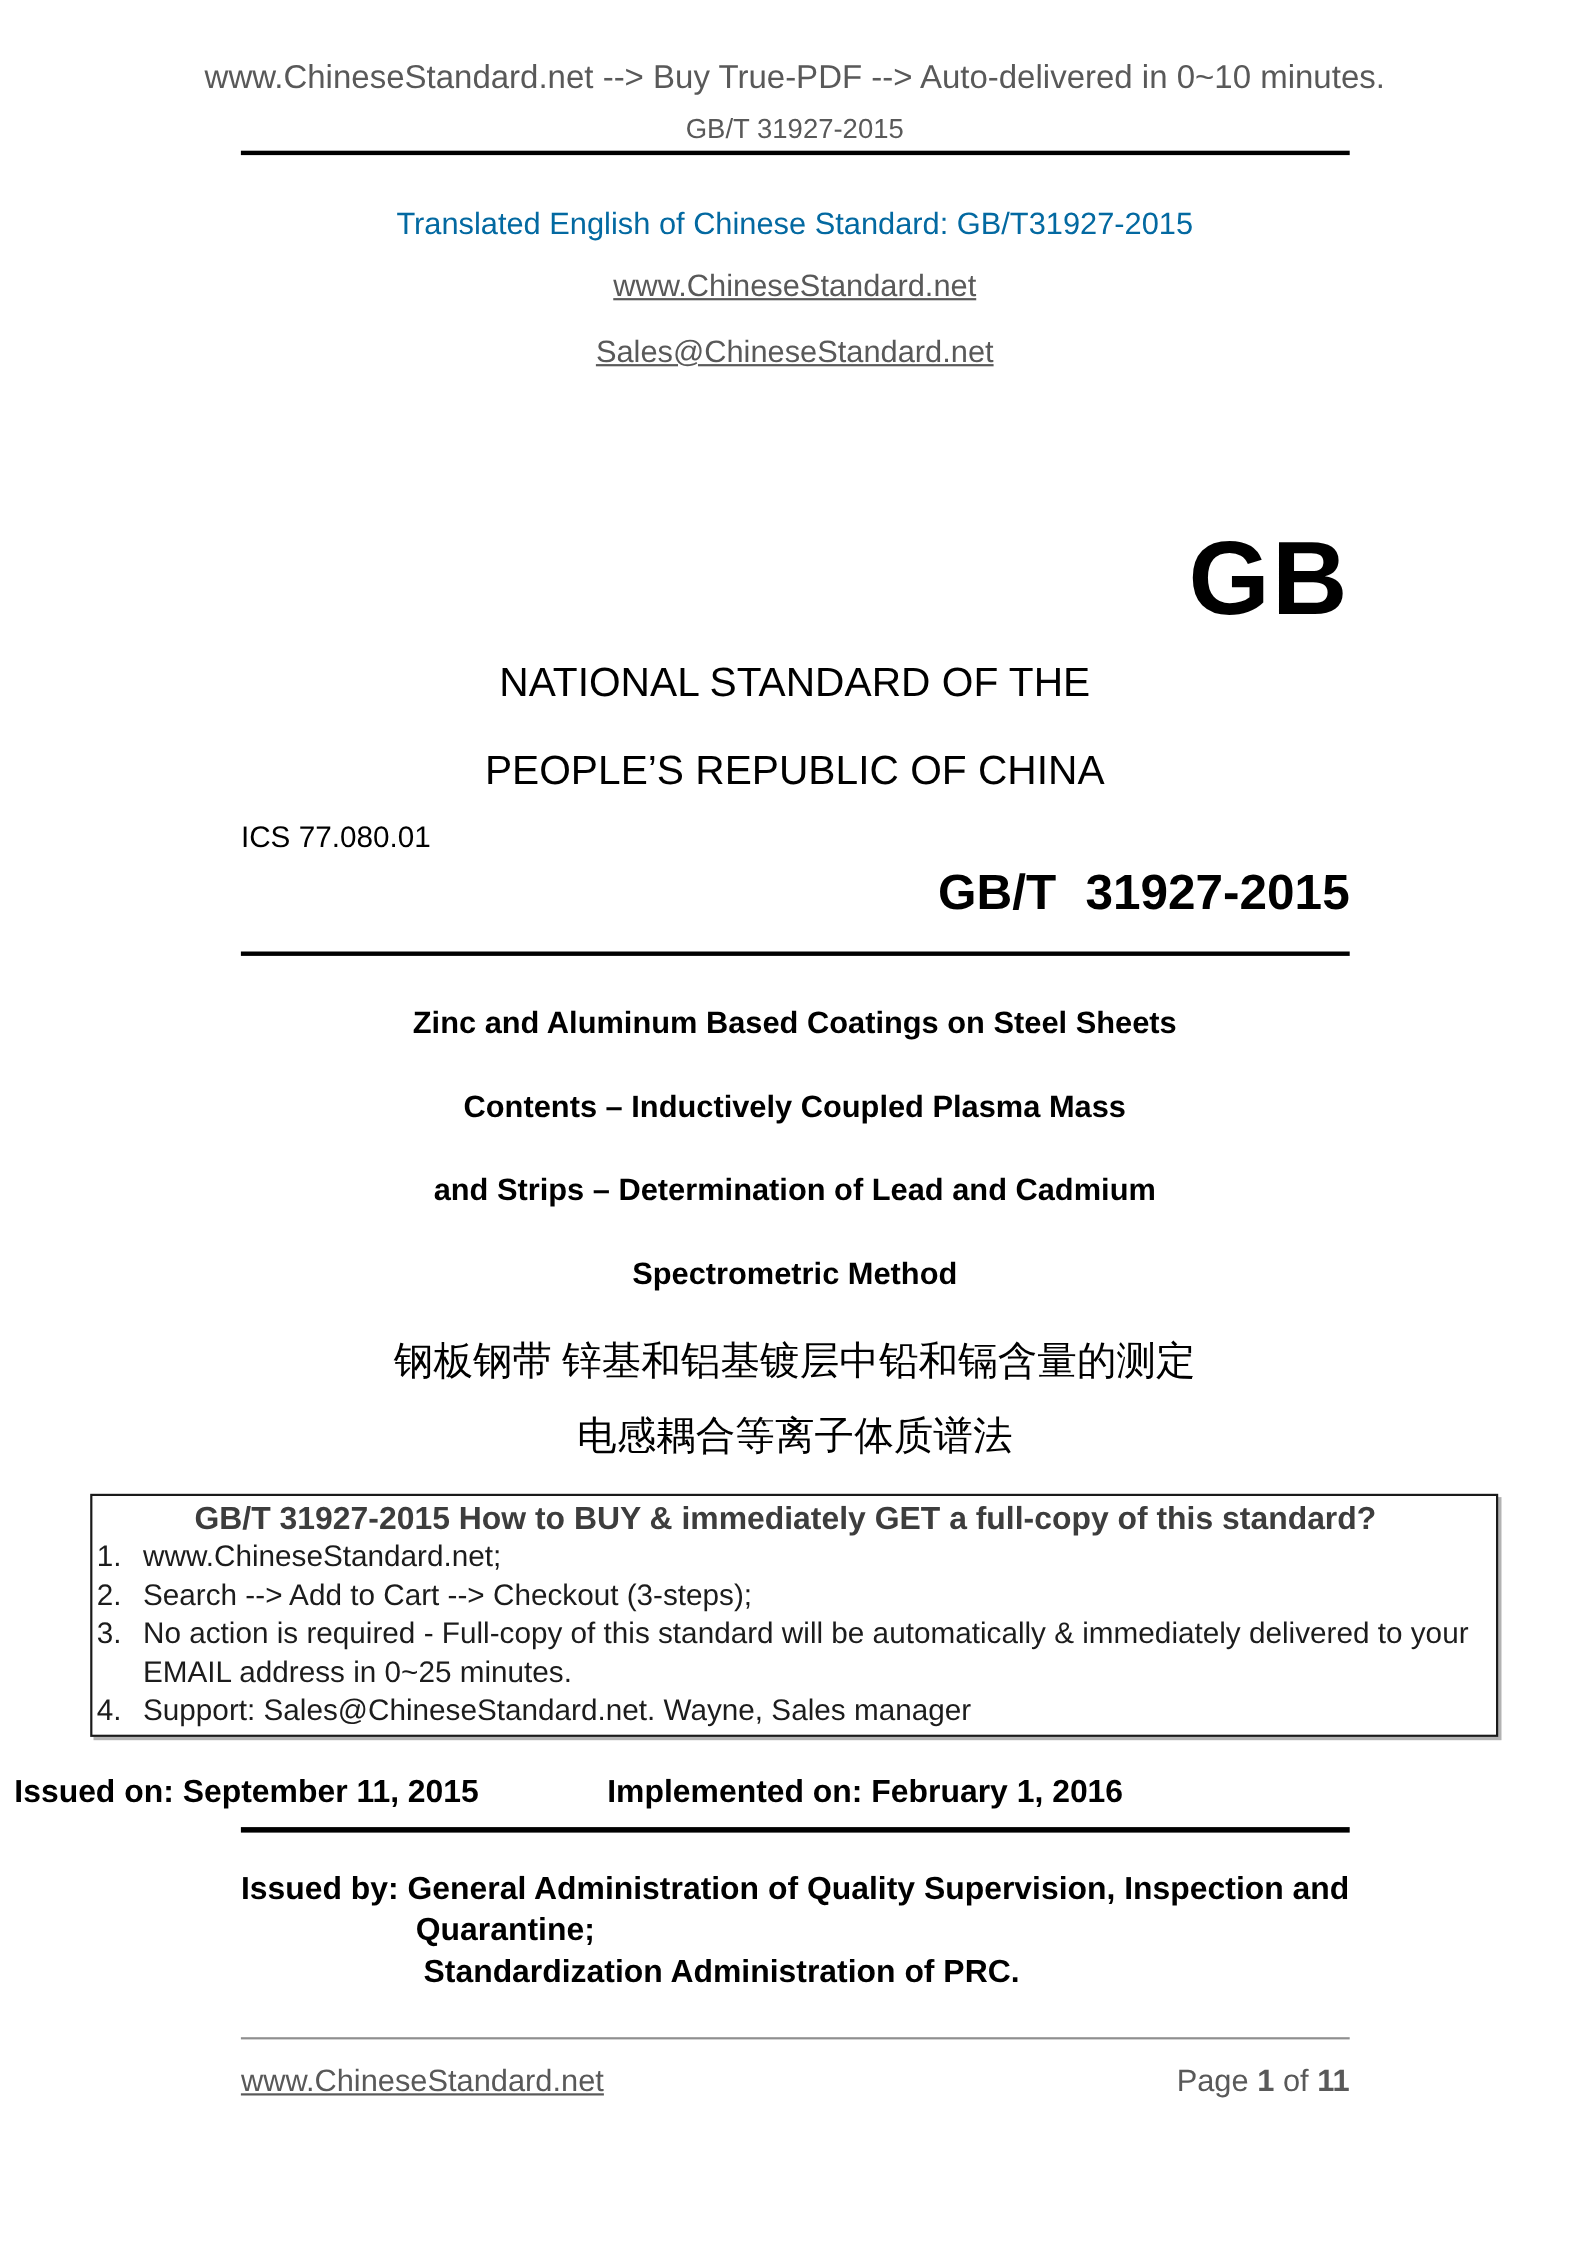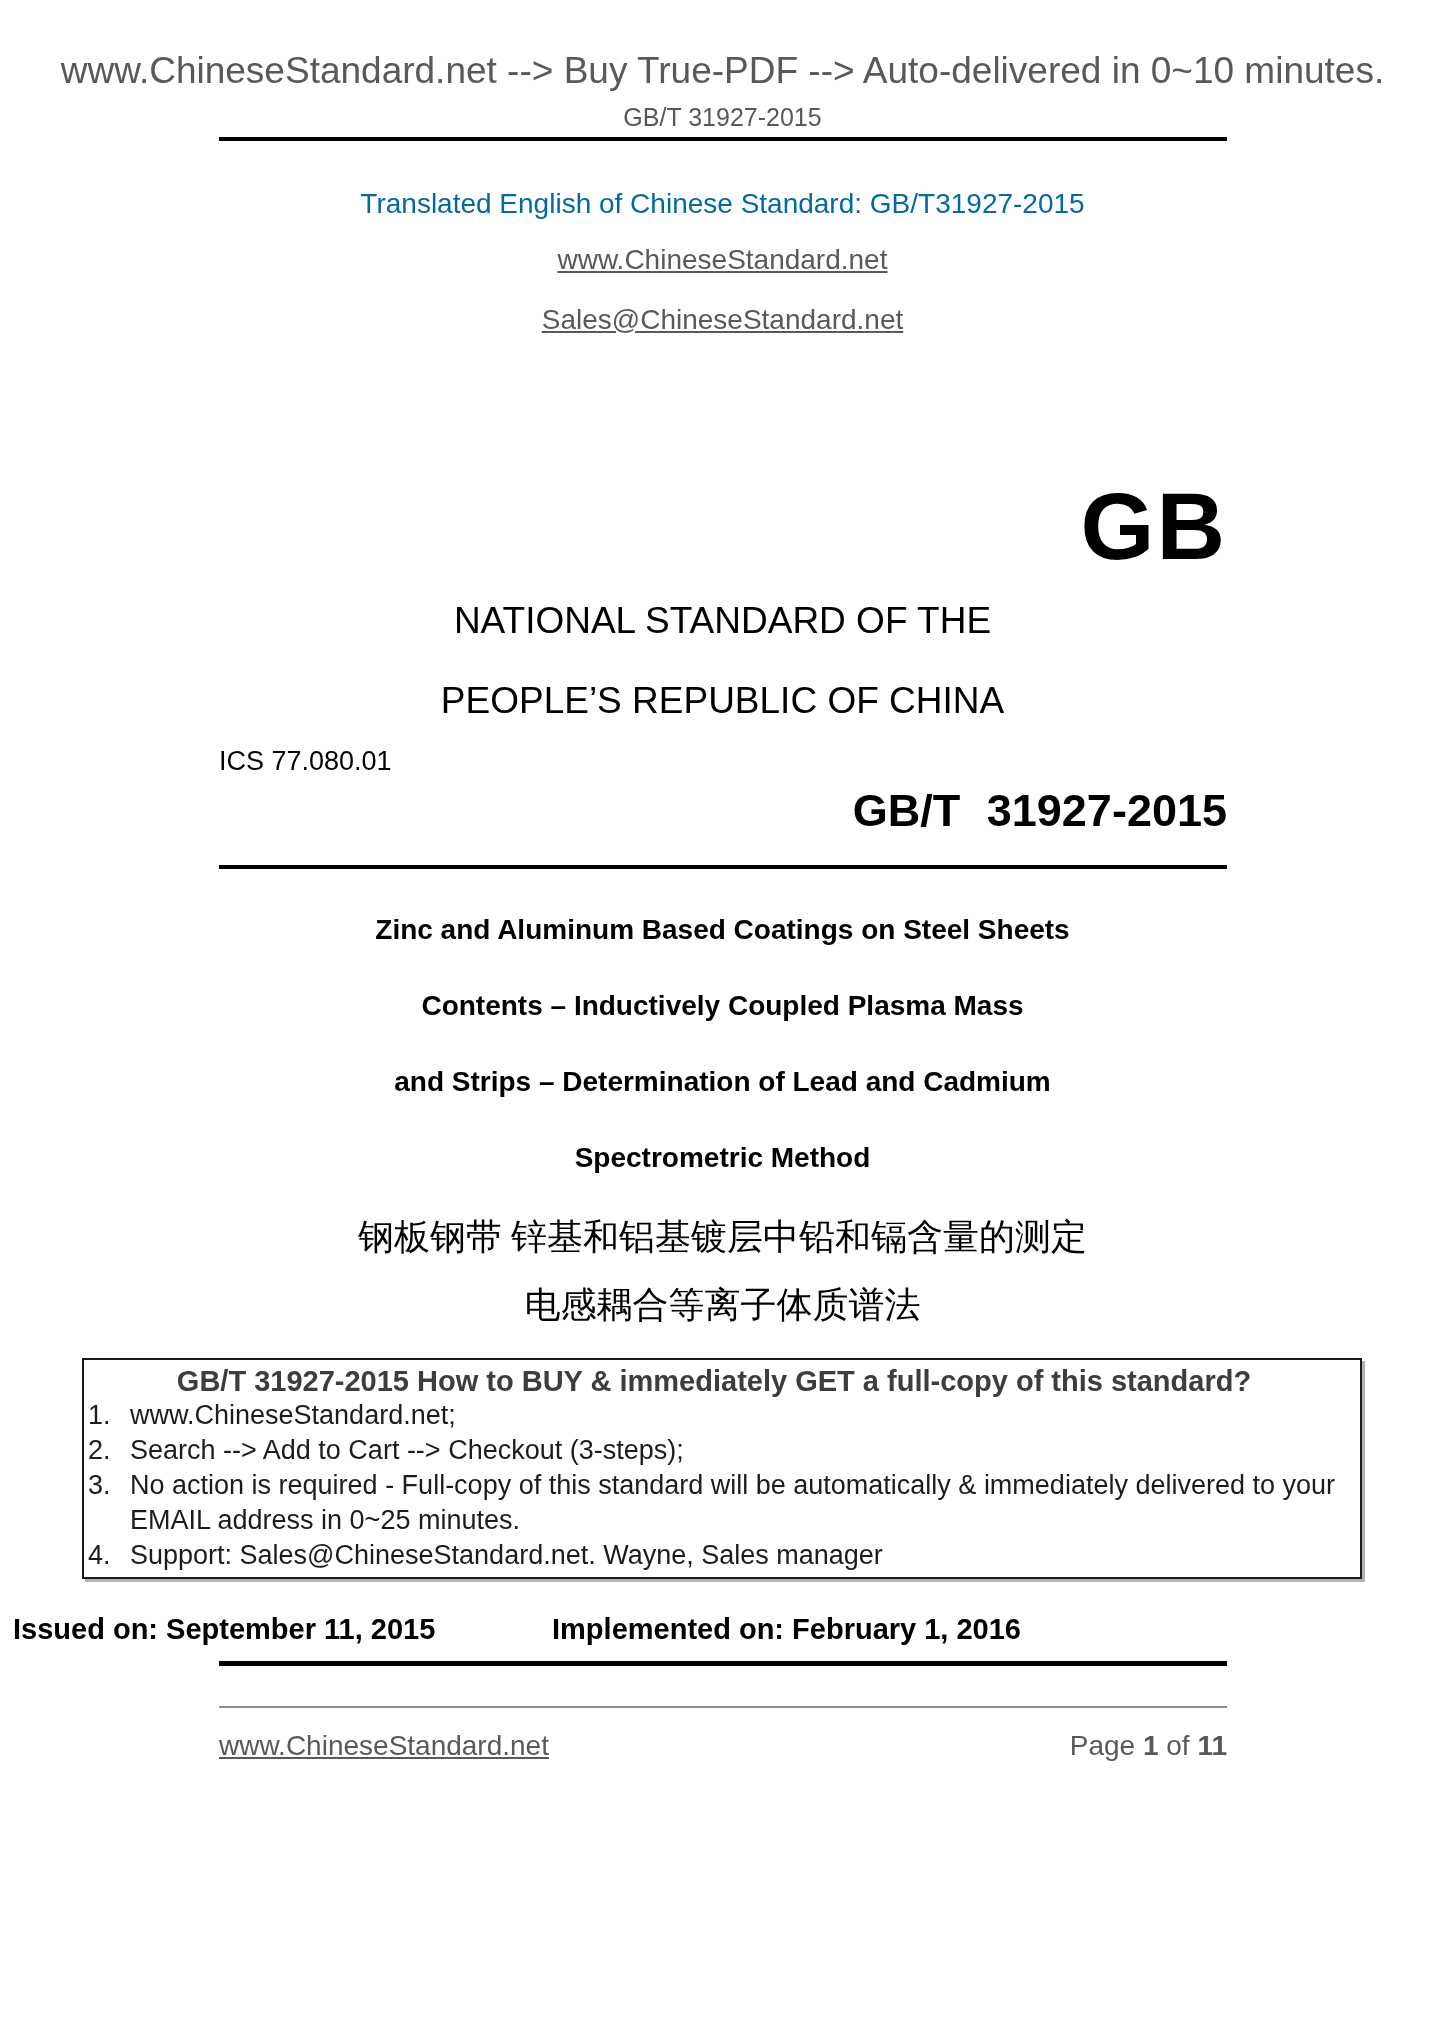--- a/index.html
+++ b/index.html
@@ -11,21 +11,21 @@
     margin: 0 auto;
     background: #ffffff;
     font-family: "Liberation Sans", sans-serif;
     color: #000000;
     overflow: hidden;
   }
   .col { width: 1008px; margin-left: 219px; }
 
   .top-tagline {
     margin-top: 52px;
-    font-size: 37px;
+    font-size: 30px;
     line-height: 38px;
     text-align: center;
     color: #595959;
   }
   .top-doccode {
     margin-top: 12px;
     font-size: 25px;
     line-height: 30px;
     text-align: center;
     color: #595959;
@@ -195,20 +195,25 @@
       </li>
     </ul>
   </div>
 
   <div class="issued-row col">
     <span>Issued on: September 11, 2015</span>
     <span>Implemented on: February 1, 2016</span>
   </div>
   <div class="rule rule-issued col"></div>
 
+  <div class="issuer col">
+    <div class="l1">Issued by: General Administration of Quality Supervision, Inspection and</div>
+    <div class="l2">Quarantine;</div>
+    <div class="l3">Standardization Administration of PRC.</div>
+  </div>
 
   <div class="footer-rule col"></div>
   <div class="footer-row col">
     <a class="flink">www.ChineseStandard.net</a>
     <span class="pagenum">
       <span>Page</span>
       <span class="b">1</span>
       <span>of</span>
       <span class="b">11</span>
     </span>

